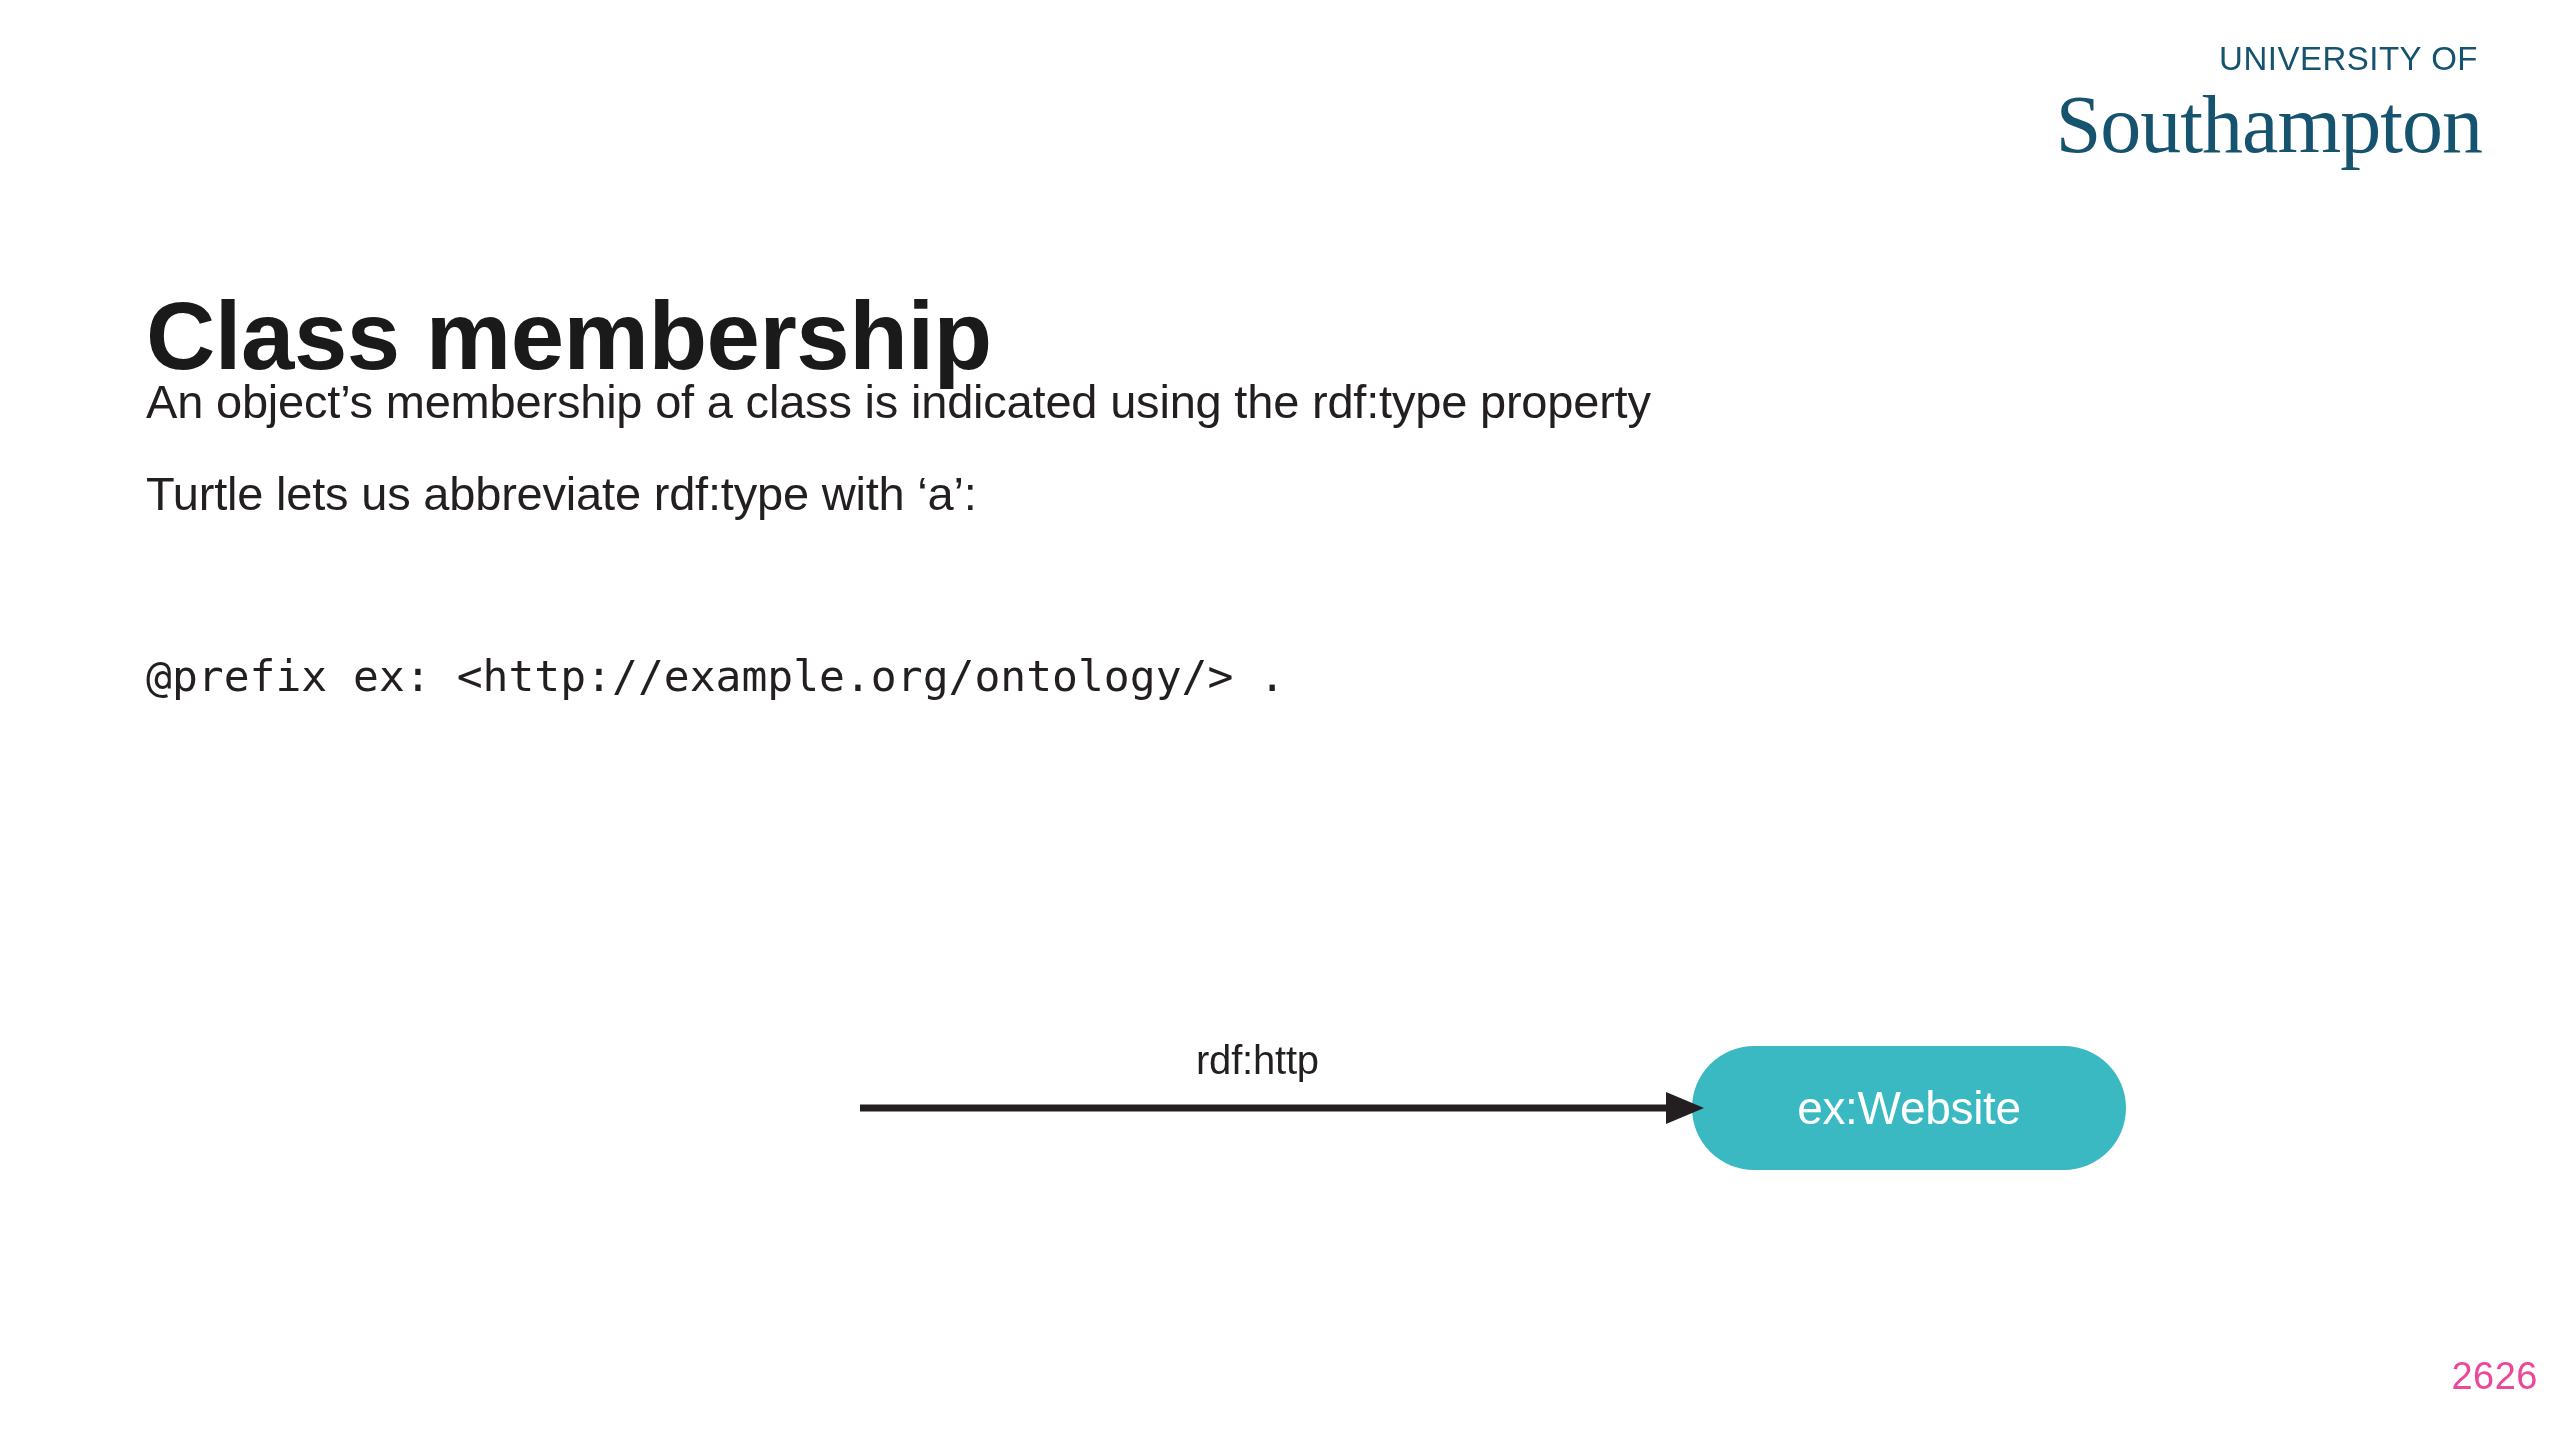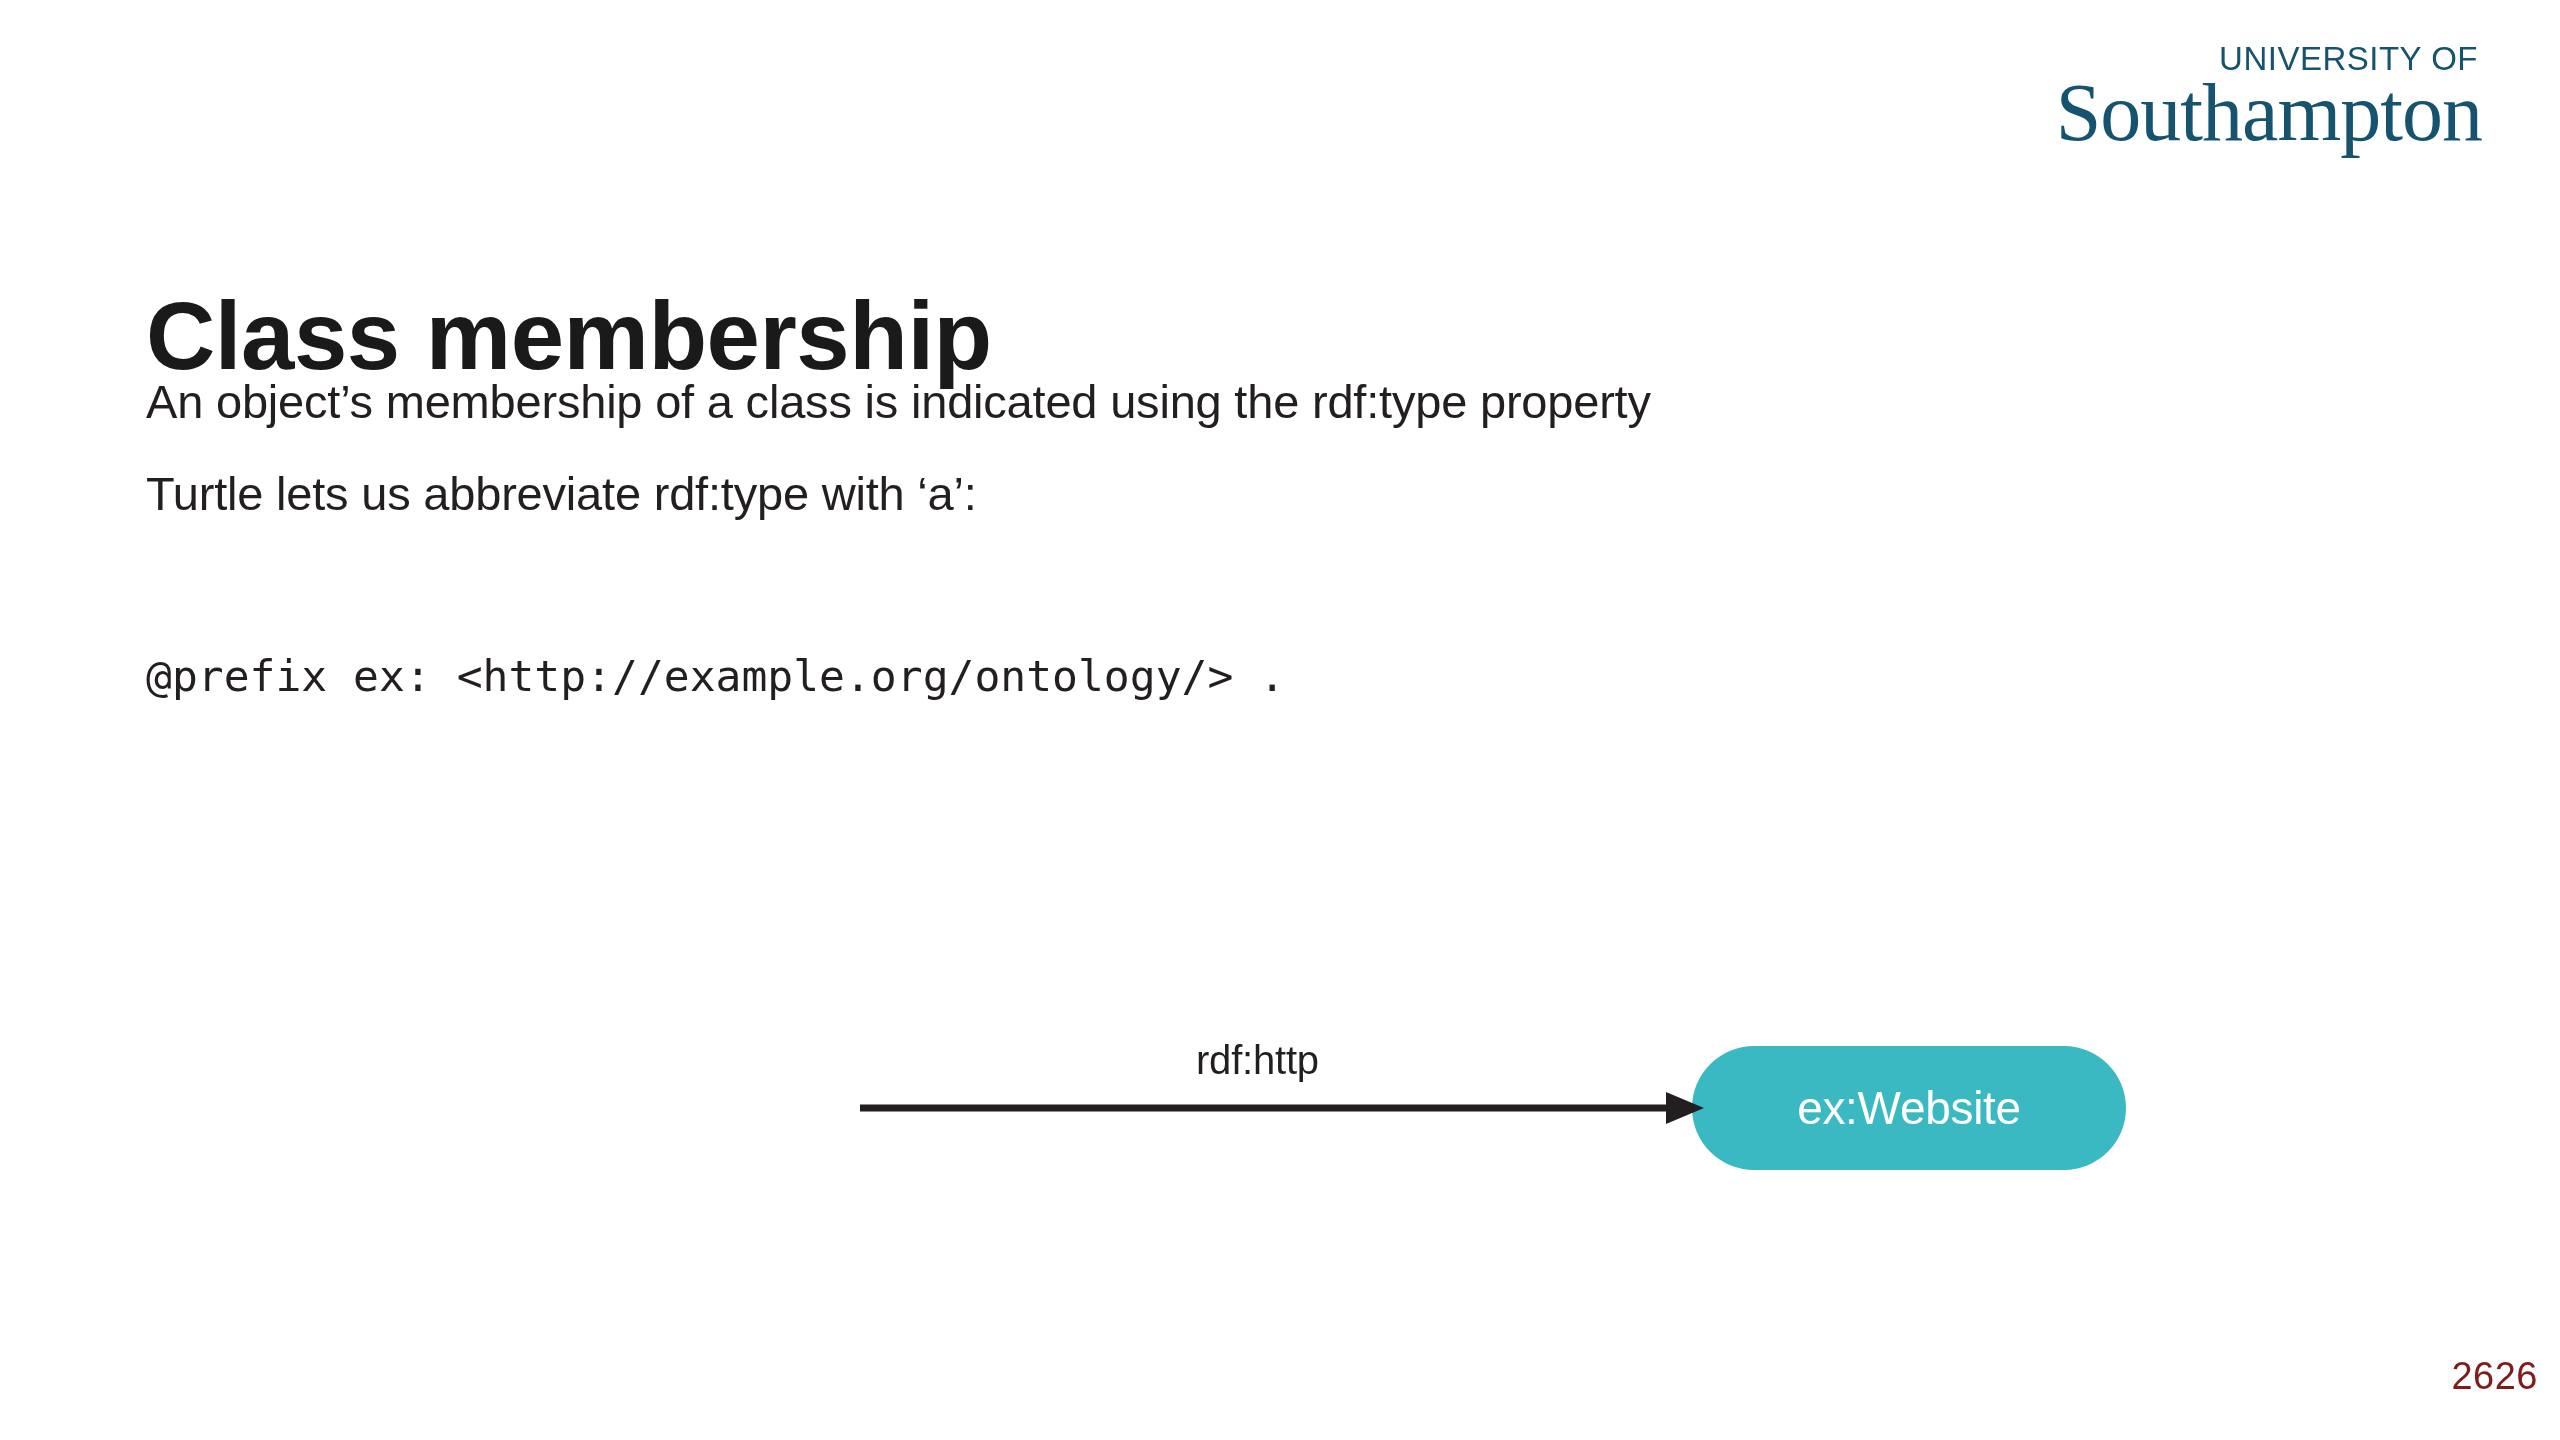--- a/index.html
+++ b/index.html
@@ -26,21 +26,21 @@
     line-height: 1;
     color: #16536e;
     user-select: none;
   }
   #logo .logo-top {
     font-family: "Liberation Sans", sans-serif;
     font-size: 33px;
     letter-spacing: 0.5px;
     font-weight: 400;
     display: block;
-    margin-bottom: 0;
+    margin-bottom: 12px;
     margin-right: 4px;
   }
   #logo .logo-main {
     font-family: Liberation Serif, serif;
     font-size: 82px;
     font-weight: 400;
     display: block;
     letter-spacing: -1px;
     line-height: 0.92;
   }
@@ -139,21 +139,21 @@
     width: 860px;
     height: 60px;
   }
 
   
   #page-number {
     position: absolute;
     right: 22px;
     bottom: 42px;
     font-size: 38px;
-    color: #7f1d1d;
+    color: #ec4899;
     letter-spacing: 0.5px;
   }
 </style>
 </head>
 <body>
 
 <div id="slide">
 
   <div id="logo">
     <span class="logo-top">UNIVERSITY OF</span>

